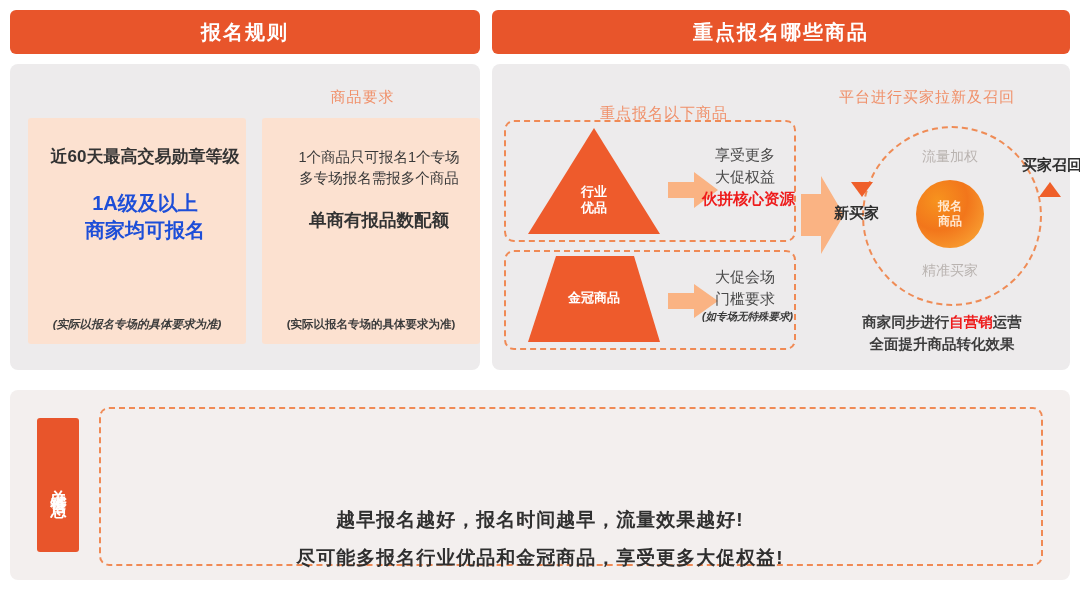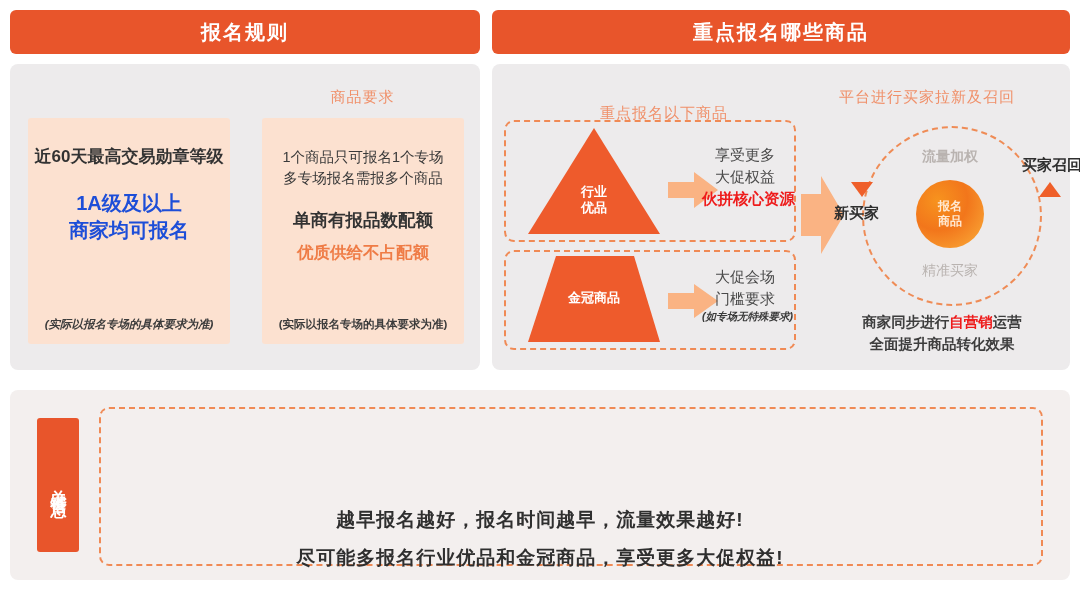--- a/index.html
+++ b/index.html
@@ -38,20 +38,21 @@
     color: #f0906a;
     font-size: 15px;
     letter-spacing: 1px;
     text-align: center;
     white-space: nowrap;
   }
   .peach-box {
     position: absolute;
     background: #fce1d0;
     border-radius: 3px;
+    padding-left: 16px;
   }
 
   
   #left-header { left: 10px; top: 10px; width: 470px; }
   #left-panel  { left: 10px; top: 64px; width: 470px; height: 306px; }
 
   .card-line {
     text-align: center;
     line-height: 1.32;
     white-space: nowrap;
@@ -245,21 +246,20 @@
       <div class="card-line orange-big" style="margin-top:22px;">1A级及以上</div>
       <div class="card-line orange-big">商家均可报名</div>
       <div class="note">(实际以报名专场的具体要求为准)</div>
     </div>
 
     <div class="sub-title" style="left:235px; top:24px; width:235px;">商品要求</div>
     <div class="peach-box" style="left:252px; top:54px; width:202px; height:226px;">
       <div class="card-line dark-line-sm" style="margin-top:29px;">1个商品只可报名1个专场</div>
       <div class="card-line dark-line-sm">多专场报名需报多个商品</div>
       <div class="card-line dark-line" style="margin-top:20px; font-size:17.5px;text-align:center;">单商有报品数配额</div>
-      <div class="card-line orange-mid" style="margin-top:10px;">优质供给不占配额</div>
       <div class="note" style="font-style:normal;">(实际以报名专场的具体要求为准)</div>
     </div>
   </div>
 
   <div class="hdr-bar" id="right-header">重点报名哪些商品</div>
 
   <div class="gray-panel" id="right-panel">
 
     <div class="sub-title" style="left:22px; top:40px; width:300px;">重点报名以下商品</div>
     <div class="sub-title" style="left:300px; top:24px; width:270px;">平台进行买家拉新及召回</div>
@@ -305,21 +305,21 @@
 
     <div class="ring" style="left:370px; top:62px; width:176px; height:176px;"></div>
 
     <div class="circle-core" style="left:424px; top:116px; width:68px; height:68px;">
       <div>
         <span>报名</span><br>
         <span>商品</span>
       </div>
     </div>
 
-    <div class="ring-label" style="left:394px; top:84px; width:128px;font-weight:bold;">流量加权</div>
+    <div class="ring-label" style="left:394px; top:84px; width:128px;">流量加权</div>
     <div class="ring-label" style="left:394px; top:198px; width:128px;">精准买家</div>
 
     <div class="tri-down" style="left:359px; top:118px;"></div>
     <div class="node-label" style="left:342px; top:140px;">新买家</div>
 
     <div class="tri-up" style="left:547px; top:118px;"></div>
     <div class="node-label" style="left:530px; top:92px;">买家召回</div>
 
     <div class="bottom-note" style="left:330px; top:248px; width:240px;">
       <div>

